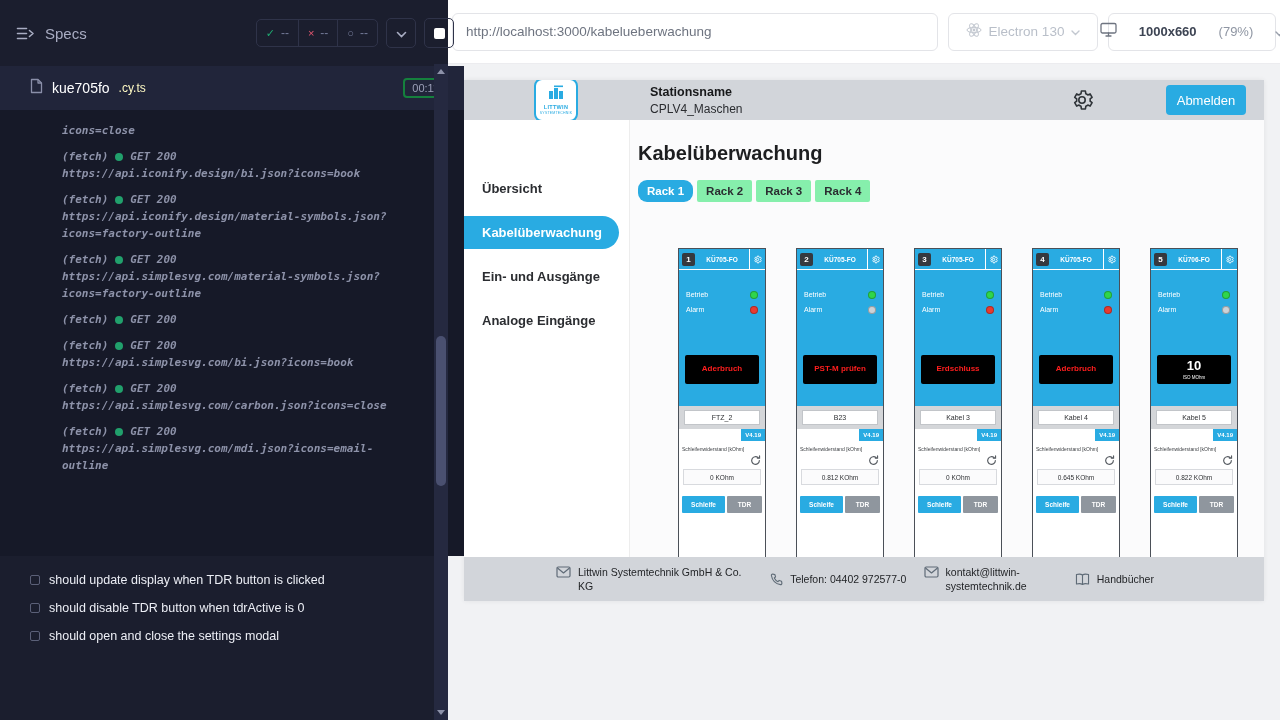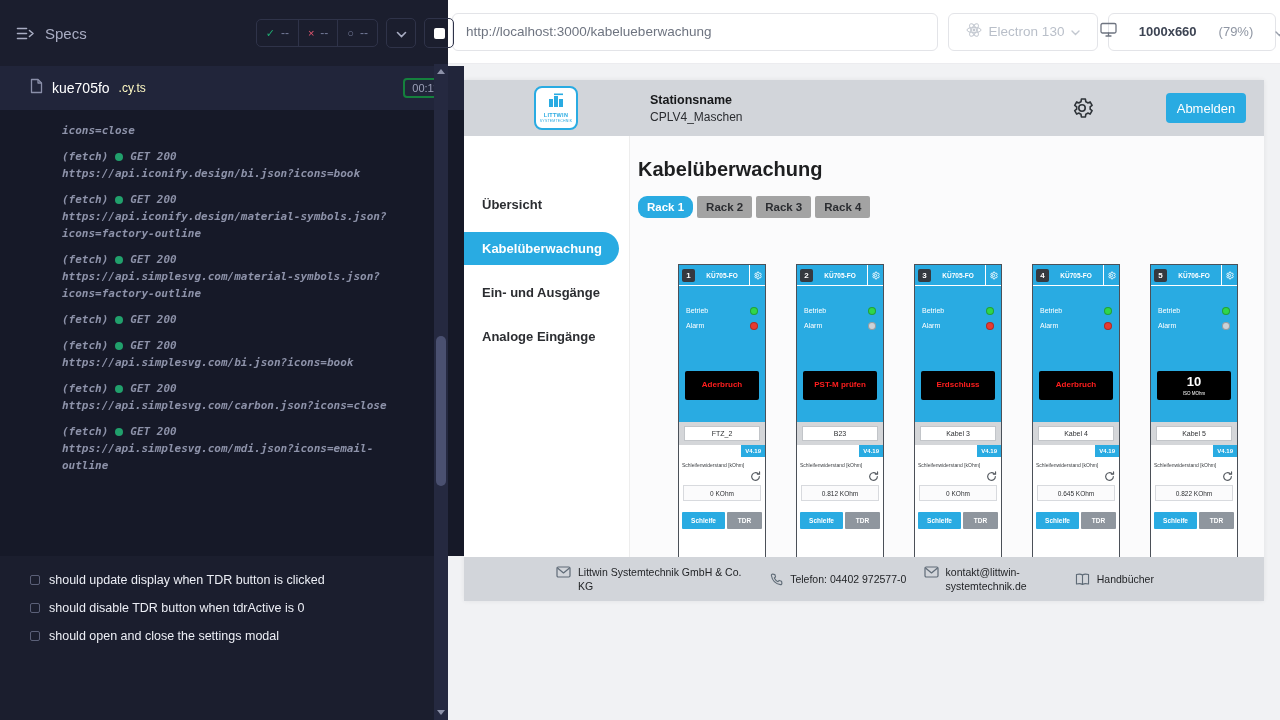--- a/index.html
+++ b/index.html
@@ -73,21 +73,21 @@
     font-size:13.5px; cursor:pointer; }
   .viewport-select { flex:none; width:168px; height:38px; border:1px solid #e3e4e8; border-radius:6px;
     display:flex; align-items:center; justify-content:center; gap:22px; cursor:pointer; }
   .vp-size { color:#3d4453; font-size:13px; font-weight:700; }
   .vp-zoom { color:#8f96a3; font-size:13px; }
 
   .canvas { flex:1; padding:16px; }
   .aut { width:800px; height:521px; background:#ffffff; display:flex; flex-direction:column;
     overflow:hidden; box-shadow:0 0 5px rgba(0,0,0,.07); }
 
-  .app-header { height:56px; flex:none; background:#d2d5da; display:flex; align-items:center;
+  .app-header { height:40px; flex:none; background:#d2d5da; display:flex; align-items:center;
     padding:0 18px 0 70px; }
   .logo { width:44px; height:44px; flex:none; background:#fff; border:2px solid #29abe2;
     border-radius:8px; display:flex; flex-direction:column; align-items:center; justify-content:center; gap:1px; }
   .logo-text { font-size:5.5px; font-weight:700; color:#29abe2; letter-spacing:.3px; }
   .logo-sub { font-size:3.5px; color:#29abe2; letter-spacing:.2px; }
   .station { margin-left:72px; }
   .station-label { font-size:12.5px; font-weight:700; color:#17181a; }
   .station-value { font-size:12px; color:#2a2c30; margin-top:3px; }
   .header-gear { margin-left:auto; margin-right:72px; color:#2e3338; cursor:pointer;
     width:24px; height:24px; }
@@ -96,21 +96,21 @@
 
   .app-body { flex:1; min-height:0; display:flex; }
   .app-nav { width:166px; flex:none; background:#fff; border-right:1px solid #ededed; padding-top:52px; }
   .nav-item { height:33px; display:flex; align-items:center; padding-left:18px; margin-bottom:11px;
     font-size:13px; font-weight:700; color:#2b2d31; cursor:pointer; }
   .nav-item.active { background:#29abe2; color:#fff; width:155px; border-radius:0 17px 17px 0; }
 
   .app-main { flex:1; min-width:0; background:#fbfbfc; padding:22px 0 0 8px; overflow:hidden; }
   .page-title { margin:0; font-size:20px; font-weight:700; color:#1d1e20; }
   .rack-tabs { display:flex; gap:4px; margin-top:15px; }
-  .rack-tab { border:none; background:#a3a3a3; color:#2b2d31; font-size:11.5px; font-weight:700;
+  .rack-tab { border:none; background:#86efac; color:#2b2d31; font-size:11.5px; font-weight:700;
     font-family:inherit; padding:5px 9px; border-radius:2px; cursor:pointer; }
   .rack-tab.active { background:#29abe2; color:#fff;border-radius:9px; }
 
   .cards { display:flex; gap:30px; margin:46px 0 0 40px; }
   .card { width:88px; height:322px; flex:none; background:#29abe2; border:1px solid #4b5058;
     display:flex; flex-direction:column; }
   .card-head { height:21px; flex:none; display:flex; align-items:center; border-bottom:1px solid #fff; }
   .card-num { width:13px; height:13px; margin-left:3px; background:#35393f; color:#fff; font-size:8px;
     font-weight:700; display:flex; align-items:center; justify-content:center; border-radius:2px; flex:none; }
   .card-model { flex:1; text-align:center; color:#fff; font-size:6.5px; font-weight:700; }

